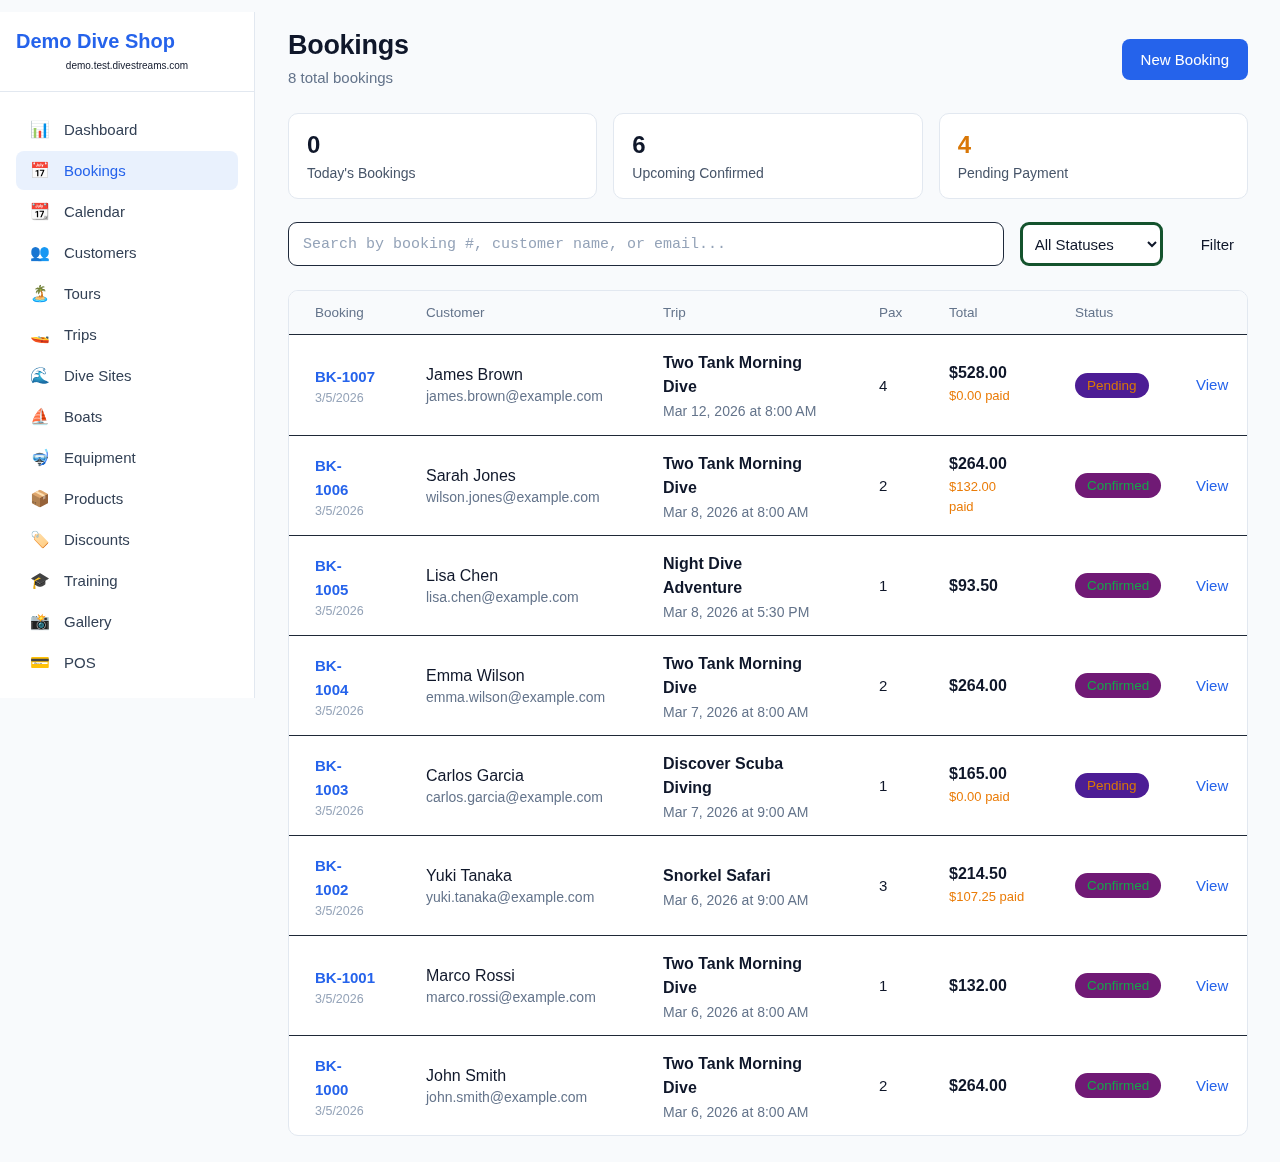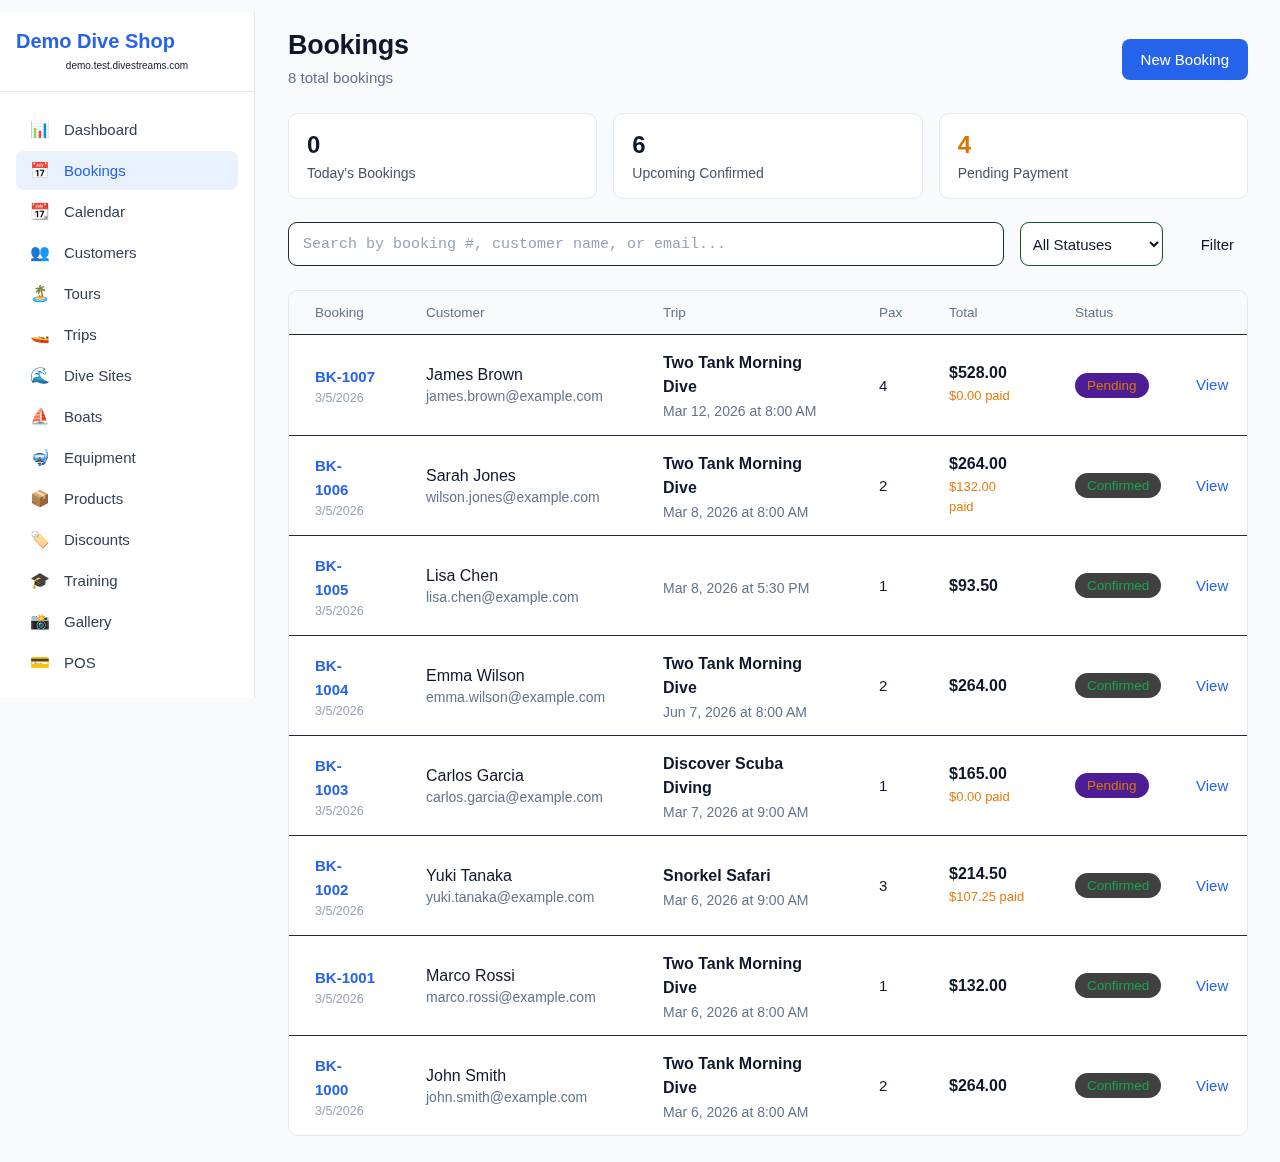--- a/index.html
+++ b/index.html
@@ -61,21 +61,21 @@
   .stat-value.orange { color:#d97706; }
   .stat-label { margin-top:6px; font-size:14px; color:#475569; }
   .filters { display:flex; align-items:center; gap:16px; margin-top:23px; }
   .search-input {
     flex:1; height:44px; border:1px solid #1e293b; border-radius:9px;
     background:#ffffff; padding:0 14px; font-size:15px; color:#0f172a;
     font-family:Liberation Mono, monospace;
   }
   .search-input::placeholder { color:#94a3b8; }
   .status-select {
-    height:44px; width:143px; border:1px solid #14532d; border-radius:9px;
+    height:44px; width:143px; border:3px solid #14532d; border-radius:9px;
     background:#ffffff; font-size:15px; color:#0f172a; padding:0 8px;
     font-family:"Liberation Sans", sans-serif;
   }
   .filter-btn {
     background:none; border:none; font-size:15px; color:#0f172a;
     font-family:Liberation Sans, sans-serif; cursor:pointer; padding:0 14px; margin-left:8px;
   }
   
   .table-card {
     margin-top:24px; background:#ffffff; border:1px solid #e2e8f0;
@@ -96,21 +96,21 @@
   .bk-date { color:#94a3b8; font-size:12.5px; margin-top:2px; }
   .cust-name { font-size:16px; color:#0f172a; margin-bottom:4px; }
   .cust-email { font-size:14px; color:#64748b; }
   .trip-title { font-size:16px; font-weight:600; color:#0f172a; max-width:158px; line-height:1.5; }
   .trip-time { font-size:14px; color:#64748b; margin-top:4px; white-space:nowrap; }
   .pax { font-size:15px; color:#0f172a; }
   .amount { font-size:16px; font-weight:700; color:#0f172a; }
   .paid { font-size:13px; color:#ea7c08; margin-top:4px; line-height:1.5; max-width:80px; }
   .badge { display:inline-block; padding:5px 12px; border-radius:999px; font-size:13.5px; }
   .badge.pending { background:#4c1d95; color:#d97706; }
-  .badge.confirmed { background:#404040; color:#16a34a; }
+  .badge.confirmed { background:#701a75; color:#16a34a; }
   .view-link { color:#2563eb; font-size:15px; font-weight:500; text-decoration:none; cursor:pointer; }
 </style>
 </head>
 <body>
 
 <aside class="sidebar">
   <div class="brand">
     <div class="brand-name">Demo Dive Shop</div>
     <div class="brand-domain">demo.test.divestreams.com</div>
   </div>
@@ -262,41 +262,42 @@
         <div class="t-row">
           <div>
             <a class="bk-id">BK-<br>1005</a>
             <div class="bk-date">3/5/2026</div>
           </div>
           <div>
             <div class="cust-name">Lisa Chen</div>
             <div class="cust-email">lisa.chen@example.com</div>
           </div>
           <div>
+            <div class="trip-title">Night Dive Adventure</div>
             <div class="trip-time">Mar 8, 2026 at 5:30 PM</div>
           </div>
           <div class="pax">1</div>
           <div>
             <div class="amount">$93.50</div>
           </div>
           <div><span class="badge confirmed">Confirmed</span></div>
           <div><a class="view-link">View</a></div>
         </div>
         <div class="t-row">
           <div>
             <a class="bk-id">BK-<br>1004</a>
             <div class="bk-date">3/5/2026</div>
           </div>
           <div>
             <div class="cust-name">Emma Wilson</div>
             <div class="cust-email">emma.wilson@example.com</div>
           </div>
           <div>
             <div class="trip-title">Two Tank Morning Dive</div>
-            <div class="trip-time">Jun 7, 2026 at 8:00 AM</div>
+            <div class="trip-time">Mar 7, 2026 at 8:00 AM</div>
           </div>
           <div class="pax">2</div>
           <div>
             <div class="amount">$264.00</div>
           </div>
           <div><span class="badge confirmed">Confirmed</span></div>
           <div><a class="view-link">View</a></div>
         </div>
         <div class="t-row">
           <div>

